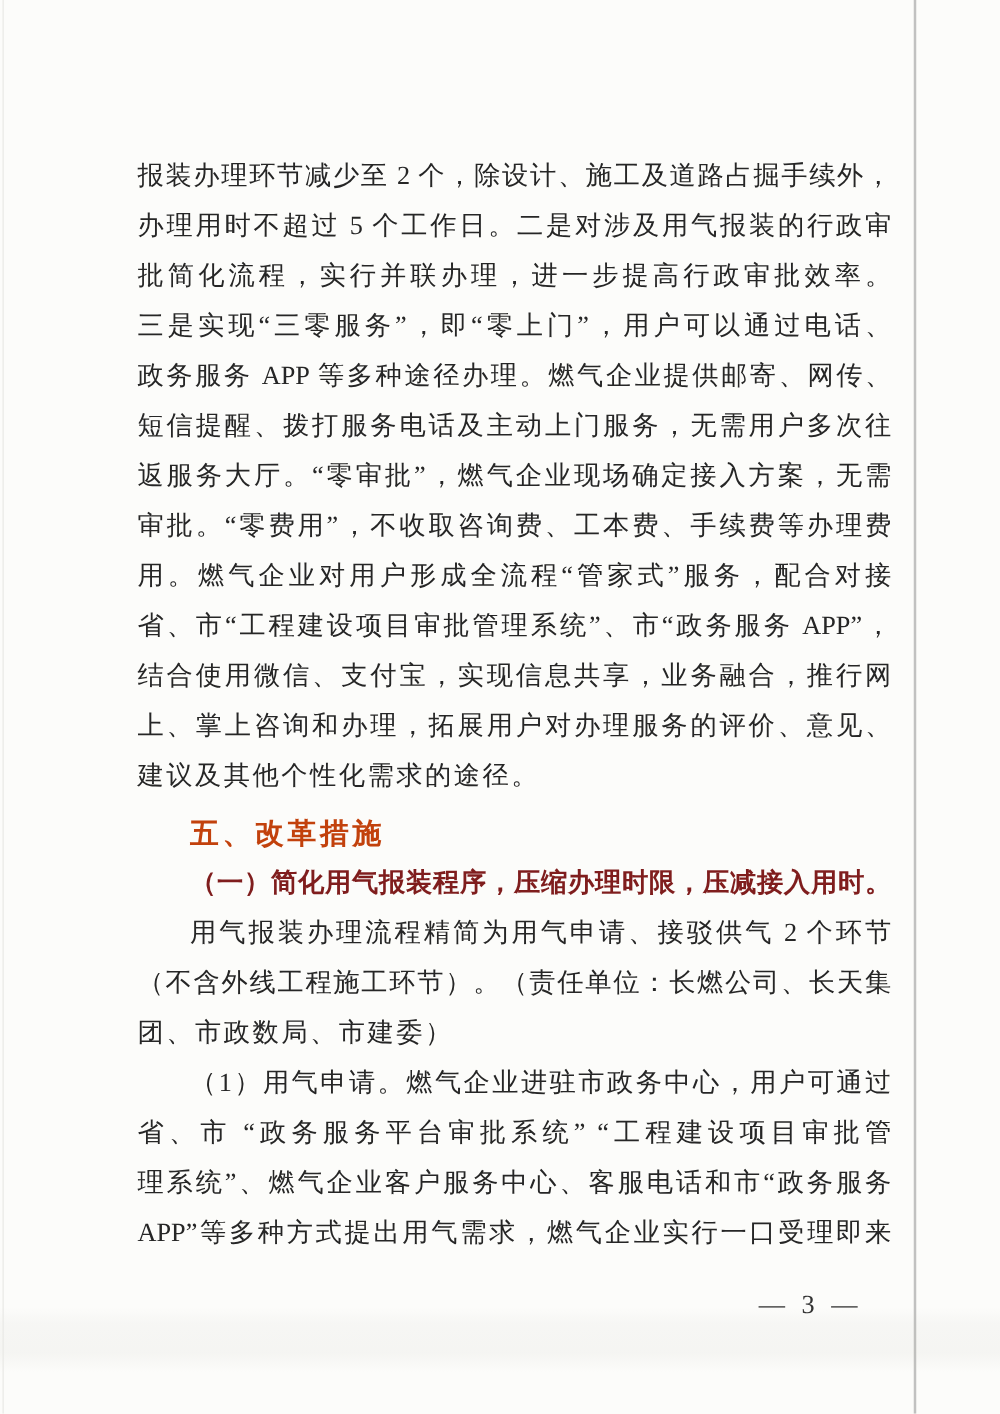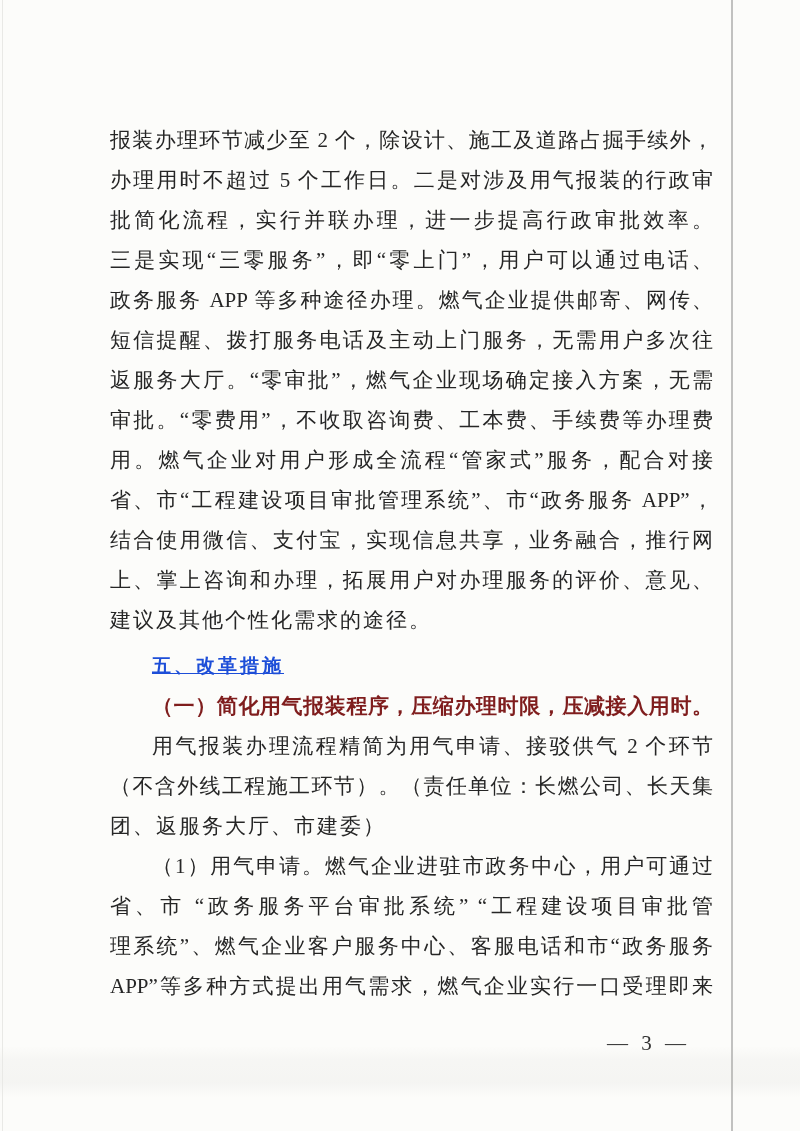--- a/index.html
+++ b/index.html
@@ -40,25 +40,24 @@
   }
   .line.noj {
     text-align: left; text-align-last: left;
     letter-spacing: 2px;
     white-space: nowrap;
   }
   .line.ind { padding-left: 42px; }
   .line.hei {
     font-family: "Liberation Sans", "DejaVu Sans", sans-serif;
     font-weight: bold;
-    font-size: 19px;
-    color: #1d4ed8;
+    font-size: 23px;
+    color: #c2410c;
     margin-top: 6px;
     letter-spacing: 3px;
-    text-decoration: underline;
   }
   .line.kai {
     font-weight: bold;
     color: #7f1d1d;
   }
   .footer {
     position: absolute; right: 110px; top: 1028px;
     font-size: 21px; color: #333;
     letter-spacing: 4px;
     line-height: 30px;
@@ -79,21 +78,21 @@
       <div class="line">审批。“零费用”，不收取咨询费、工本费、手续费等办理费</div>
       <div class="line">用。燃气企业对用户形成全流程“管家式”服务，配合对接</div>
       <div class="line">省、市“工程建设项目审批管理系统”、市“政务服务 APP”，</div>
       <div class="line">结合使用微信、支付宝，实现信息共享，业务融合，推行网</div>
       <div class="line">上、掌上咨询和办理，拓展用户对办理服务的评价、意见、</div>
       <div class="line noj">建议及其他个性化需求的途径。</div>
       <div class="line hei ind noj">五、改革措施</div>
       <div class="line kai ind">（一）简化用气报装程序，压缩办理时限，压减接入用时。</div>
       <div class="line ind">用气报装办理流程精简为用气申请、接驳供气 2 个环节</div>
       <div class="line">（不含外线工程施工环节）。（责任单位：长燃公司、长天集</div>
-      <div class="line noj">团、返服务大厅、市建委）</div>
+      <div class="line noj">团、市政数局、市建委）</div>
       <div class="line ind">（1）用气申请。燃气企业进驻市政务中心，用户可通过</div>
       <div class="line">省、市 “政务服务平台审批系统” “工程建设项目审批管</div>
       <div class="line">理系统”、燃气企业客户服务中心、客服电话和市“政务服务</div>
       <div class="line">APP”等多种方式提出用气需求，燃气企业实行一口受理即来</div>
     </div>
   <div class="footer">— 3 —</div>
   <div class="bottom-band"></div>
   <div class="scan-line-left"></div>
   <div class="scan-line-right"></div>
 </div>

